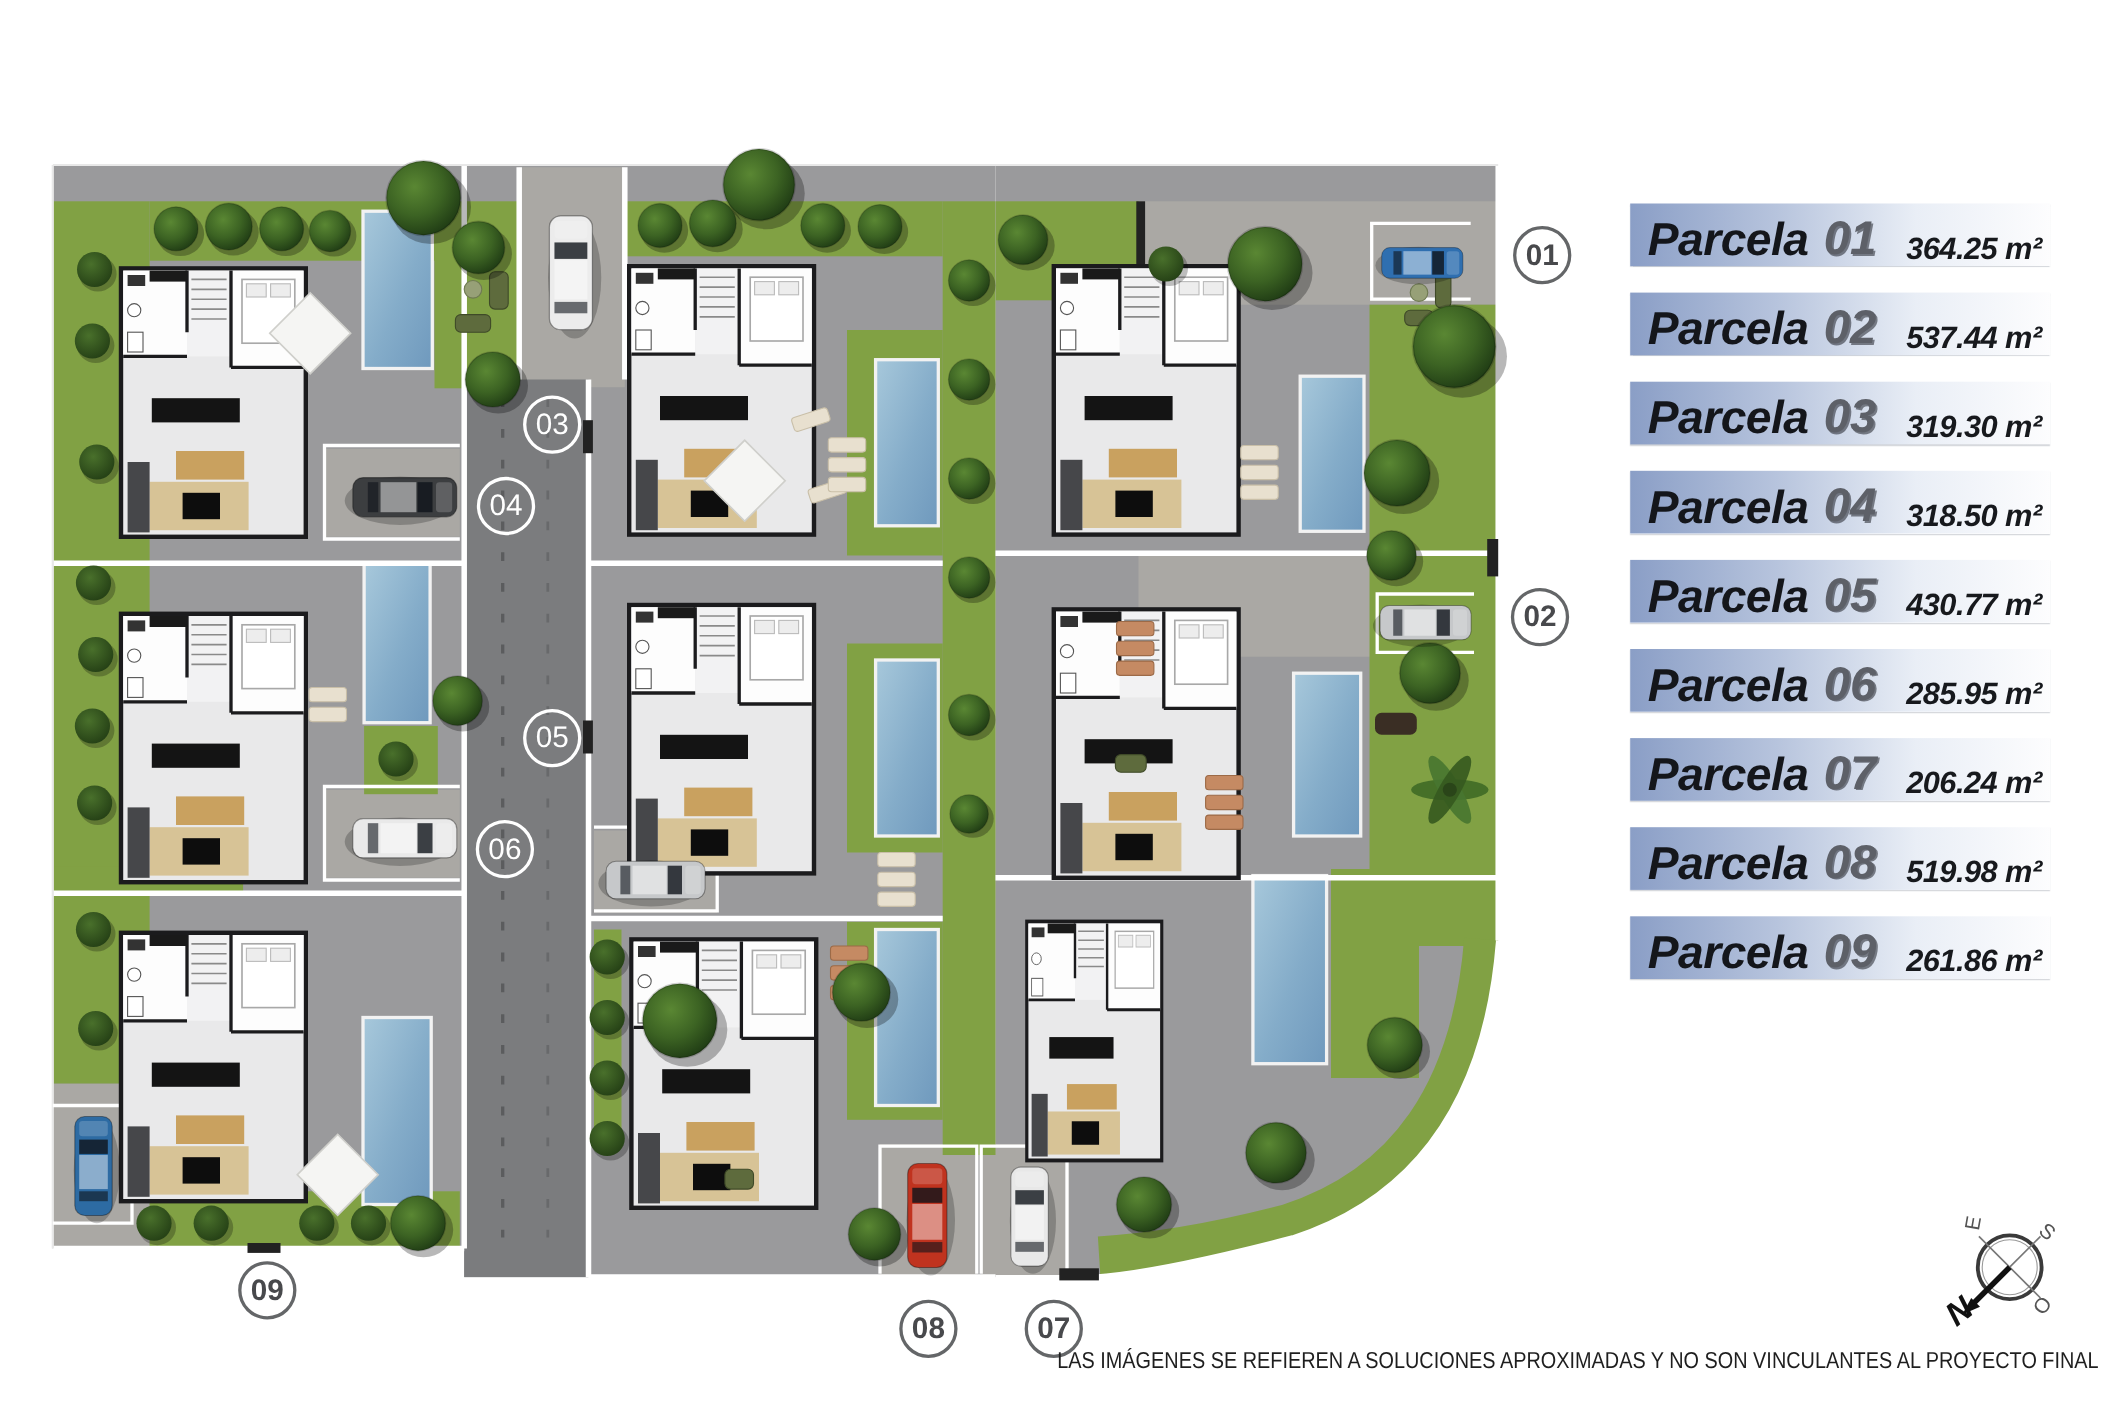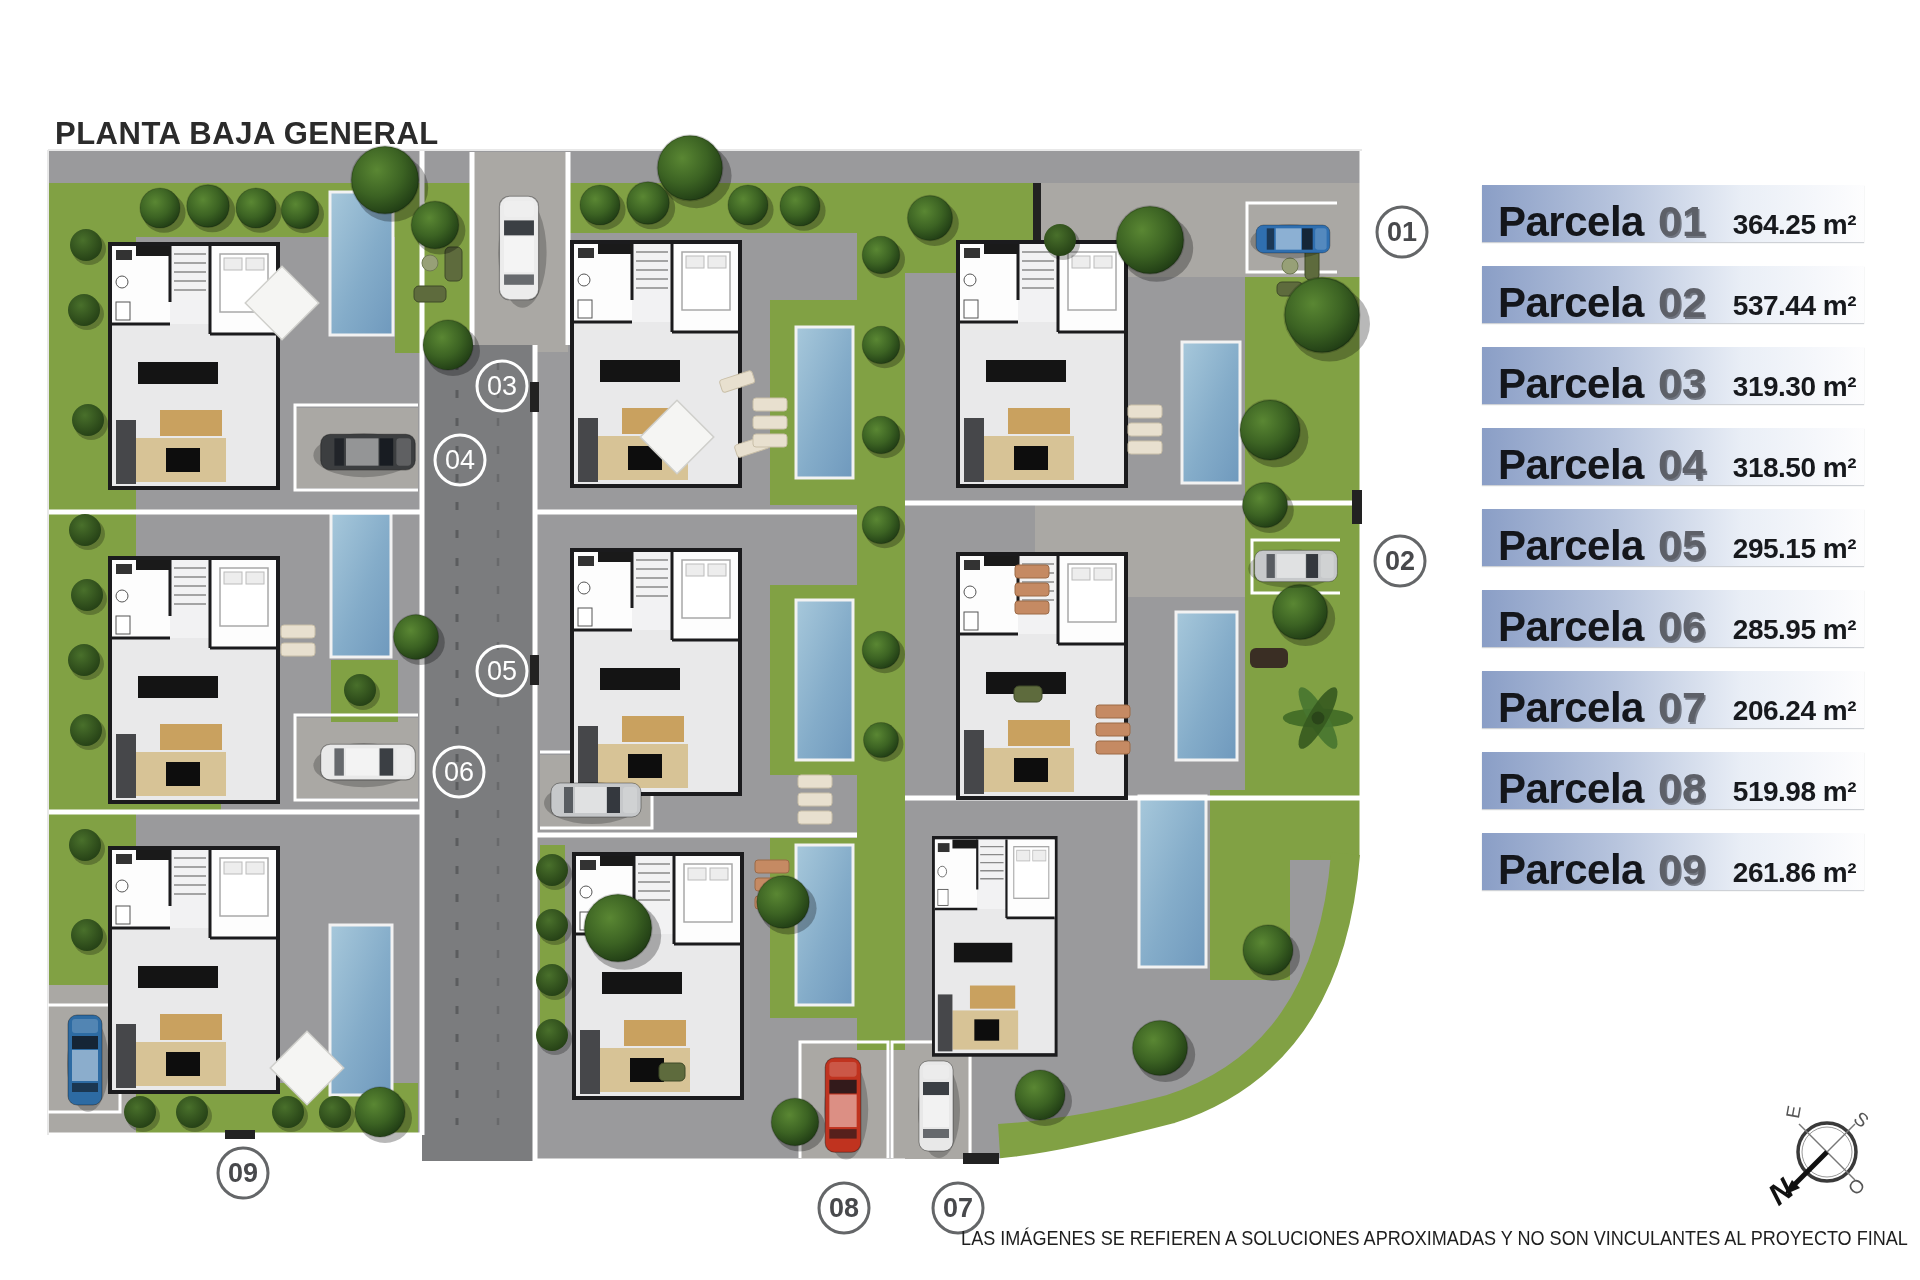--- a/index.html
+++ b/index.html
@@ -11,39 +11,38 @@
 
   
   .marker{position:absolute;width:47px;height:47px;border-radius:50%;
         display:flex;align-items:center;justify-content:center;
         transform:translate(-50%,-50%);font-size:27px;line-height:1;}
   .marker.light{border:3px solid #ffffff;color:#ffffff;font-weight:400;}
   .marker.dark{border:3px solid #646668;color:#48494c;font-weight:600;}
 
   
   .legend{position:absolute;left:1482px;top:185px;width:382px;}
-  .legend-row{height:57px;margin-bottom:24px;display:flex;align-items:center;
+  .legend-row{height:57px;margin-bottom:24px;display:flex;align-items:flex-end;
         padding:16px 8px 0 16px;box-sizing:border-box;
         background:linear-gradient(90deg,#8a9ec6 0%,#b7c4dd 35%,#e9eef6 68%,#fdfdfe 100%);
-        box-shadow:0 1px 1px rgba(60,70,90,.25);}
+        box-shadow:0 1px 1px rgba(60,70,90,.25);font-style:italic;}
   .legend-name{font-size:42px;font-weight:700;color:#14161b;letter-spacing:-0.5px;}
   .legend-num{font-size:43px;font-weight:700;color:#5d6068;margin-left:14px;
         text-shadow:1.5px 1.5px 0 rgba(35,37,43,.55);}
   .legend-area{margin-left:auto;font-size:28px;font-weight:700;color:#17191d;
         letter-spacing:-0.5px;padding-top:6px;}
 
   .disclaimer{position:absolute;right:12px;top:1226px;font-size:21px;color:#1e1e1e;
         transform:scaleX(.86);transform-origin:right center;white-space:nowrap;}
 </style>
 </head>
 <body>
 
 <div class="page">
 
-  <div class="page-title">PLANTA BAJA GENERAL</div>
 
   <svg class="plan-svg" viewBox="0 0 1920 1280" xmlns="http://www.w3.org/2000/svg">
     <defs>
       <radialGradient id="tg" cx="38%" cy="35%" r="70%">
         <stop offset="0%" stop-color="#5a8733"></stop>
           <stop offset="55%" stop-color="#3c6323"></stop>
         <stop offset="100%" stop-color="#1f3b14"></stop>
       </radialGradient>
       <radialGradient id="bg2" cx="40%" cy="35%" r="70%">
         <stop offset="0%" stop-color="#49702b"></stop>
@@ -359,21 +358,21 @@
       <span class="legend-area">319.30 m²</span>
     </div>
     <div class="legend-row">
       <span class="legend-name">Parcela</span>
       <span class="legend-num">04</span>
       <span class="legend-area">318.50 m²</span>
     </div>
     <div class="legend-row">
       <span class="legend-name">Parcela</span>
       <span class="legend-num">05</span>
-      <span class="legend-area">295.15 m²</span>
+      <span class="legend-area">430.77 m²</span>
     </div>
     <div class="legend-row">
       <span class="legend-name">Parcela</span>
       <span class="legend-num">06</span>
       <span class="legend-area">285.95 m²</span>
     </div>
     <div class="legend-row">
       <span class="legend-name">Parcela</span>
       <span class="legend-num">07</span>
       <span class="legend-area">206.24 m²</span>

